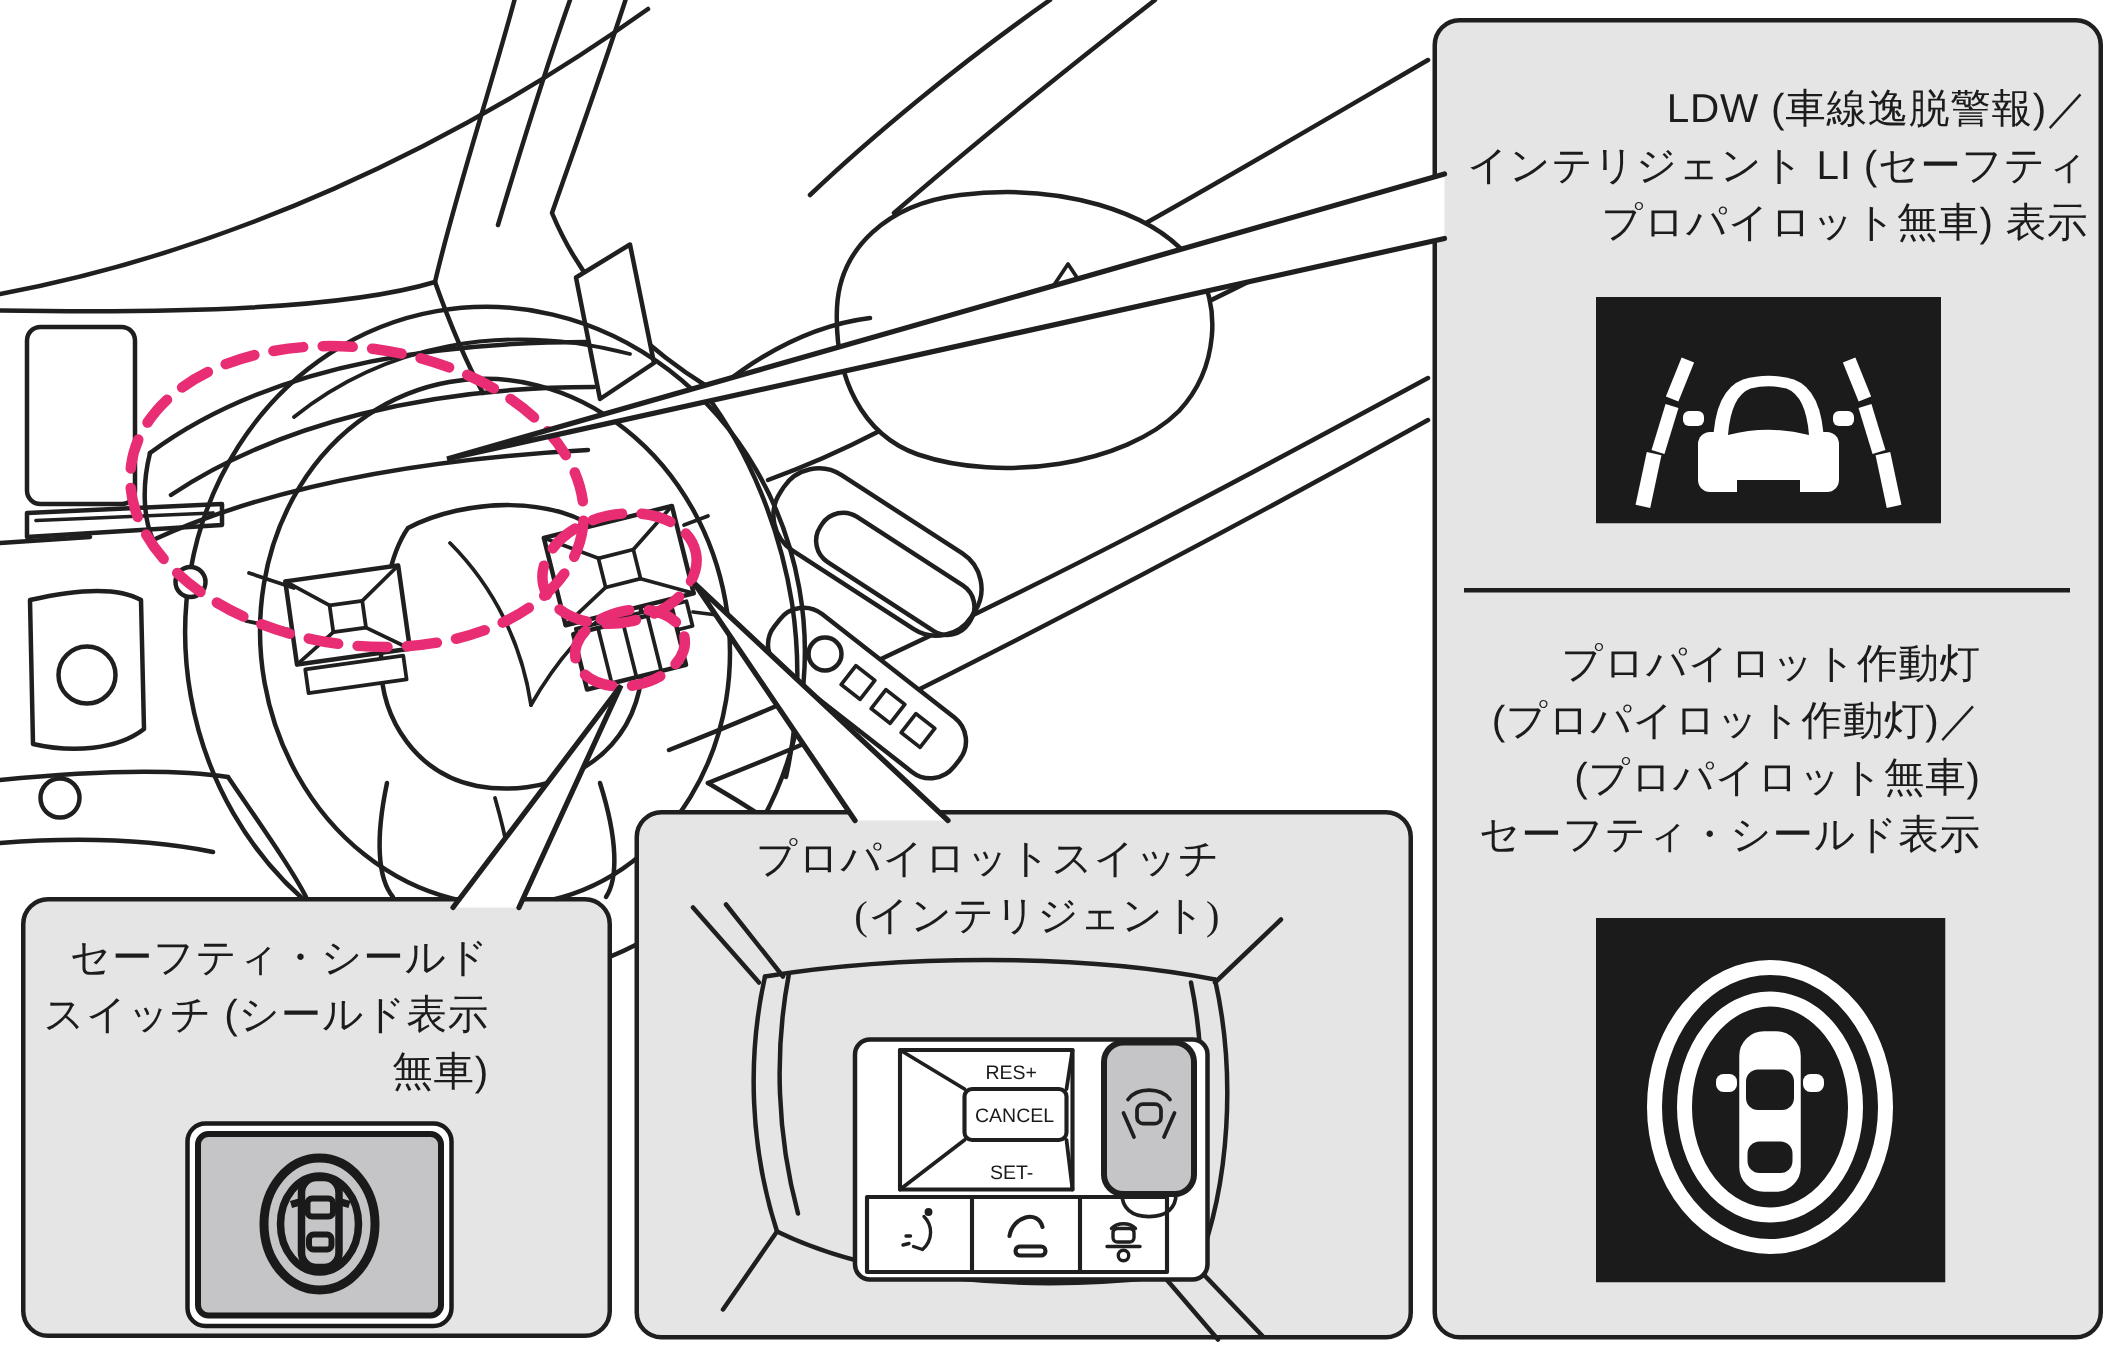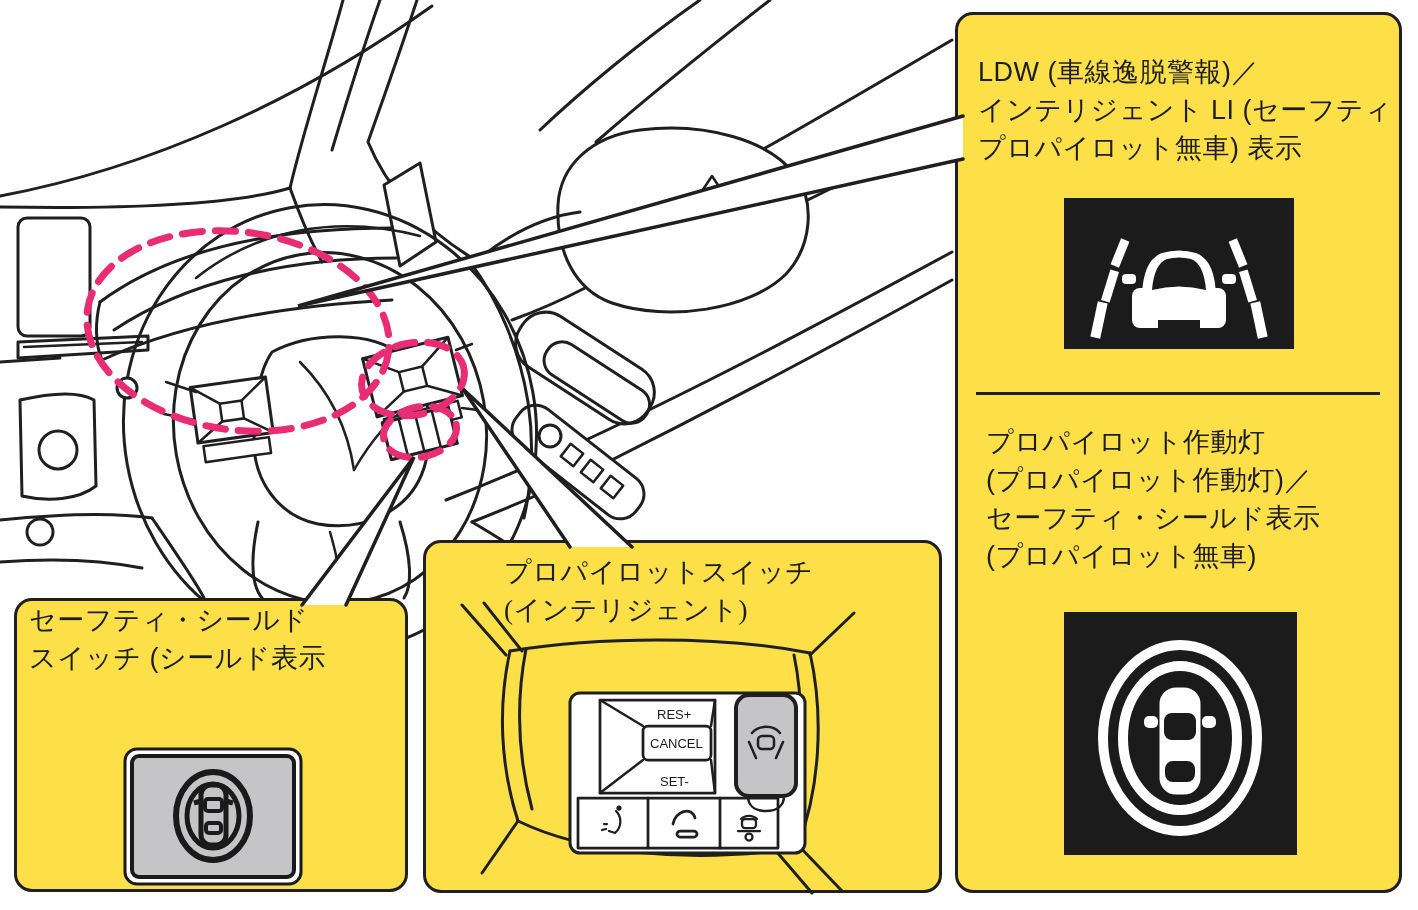--- a/index.html
+++ b/index.html
@@ -1,28 +1,28 @@
 <!DOCTYPE html>
 <html><head>
 <meta charset="utf-8">
 <style>
   html,body{margin:0;padding:0;background:#ffffff;}
   #stage{position:relative;width:1418px;height:910px;background:#ffffff;overflow:hidden;
          font-family:"Liberation Sans","DejaVu Sans",sans-serif;color:#1f1f1f;}
   svg{display:block;}
   .layer{position:absolute;left:0;top:0;pointer-events:none;}
-  .callout-box{position:absolute;background:#fde047;border:3px solid #1f1f1f;border-radius:18px;box-sizing:border-box;}
+  .callout-box{position:absolute;background:#e5e5e5;border:3px solid #1f1f1f;border-radius:18px;box-sizing:border-box;text-align:right;}
   .jp{font-size:27px;line-height:38px;letter-spacing:.5px;color:#1c1c1c;white-space:nowrap;}
   .jp div{height:38px;}
   #box-ldw-text{position:absolute;left:20px;top:38px;}
   #box-lamp-text{position:absolute;left:28px;top:408px;}
   #ldw-icon-wrap{position:absolute;left:106px;top:183px;}
   #lamp-icon-wrap{position:absolute;left:106px;top:597px;}
   #divider{position:absolute;left:18px;top:377px;width:404px;height:3px;background:#1f1f1f;}
-  #shield-text{position:absolute;left:12px;top:0;}
+  #shield-text{position:absolute;left:12px;top:18px;}
   #shield-btn-wrap{position:absolute;left:106px;top:146px;}
   #pilot-text{position:absolute;left:78px;top:10px;font-family:Liberation Serif, serif;}
   #pod-svg{position:absolute;left:0;top:0;}
   .svg-label{font-family:"Liberation Sans","DejaVu Sans",sans-serif;font-size:13px;fill:#1a1a1a;}
 </style>
 </head>
 <body>
 
 <div id="stage">
 
@@ -117,20 +117,21 @@
       <ellipse cx="0" cy="0" rx="152" ry="99" transform="translate(238,331) rotate(8)"></ellipse>
       <ellipse cx="0" cy="0" rx="52" ry="36" transform="translate(413,379) rotate(-12)"></ellipse>
       <ellipse cx="0" cy="0" rx="37" ry="25" transform="translate(420,432) rotate(-12)"></ellipse>
     </g>
   </svg>
 
   <div class="callout-box" style="left:14px;top:598px;width:394px;height:294px;">
     <div class="jp" id="shield-text">
       <div>セーフティ・シールド</div>
       <div>スイッチ (シールド表示</div>
+      <div>無車)</div>
     </div>
     <div id="shield-btn-wrap">
       <svg width="180" height="139" viewBox="0 0 180 139">
         <rect x="2" y="2" width="176" height="135" rx="12" fill="#ffffff" stroke="#1a1a1a" stroke-width="3"></rect>
         <rect x="9" y="9" width="162" height="121" rx="7" fill="#c5c5c7" stroke="#1a1a1a" stroke-width="4"></rect>
         <g fill="none" stroke="#1a1a1a">
           <ellipse cx="90" cy="69" rx="37" ry="44" stroke-width="6"></ellipse>
           <ellipse cx="90" cy="69" rx="26" ry="32" stroke-width="5"></ellipse>
           <rect x="78" y="38" width="25" height="60" rx="10" fill="#c5c5c7" stroke-width="5"></rect>
           <path d="M78,54 L71,56 M103,54 L110,56" stroke-width="5"></path>
@@ -219,22 +220,22 @@
           <rect x="158" y="76" width="14" height="10" rx="4"></rect>
         </g>
         <path d="M88,92 Q90,66 103,61 Q115,58 127,61 Q140,66 142,92 Q115,85 88,92 Z" fill="#1b1b1b"></path>
         <rect x="94" y="122" width="42" height="10" fill="#1b1b1b"></rect>
       </svg>
     </div>
     <div id="divider"></div>
     <div class="jp" id="box-lamp-text">
       <div>プロパイロット作動灯</div>
       <div>(プロパイロット作動灯)／</div>
+      <div>(プロパイロット無車)</div>
       <div>セーフティ・シールド表示</div>
-      <div>(プロパイロット無車)</div>
     </div>
 
     <div id="lamp-icon-wrap">
       <svg width="233" height="243" viewBox="0 0 233 243">
         <rect x="0" y="0" width="233" height="243" fill="#1b1b1b"></rect>
         <g fill="none" stroke="#ffffff">
           <ellipse cx="116" cy="126" rx="77" ry="93" stroke-width="10"></ellipse>
           <ellipse cx="116" cy="126" rx="57" ry="72" stroke-width="10"></ellipse>
         </g>
         <g>

